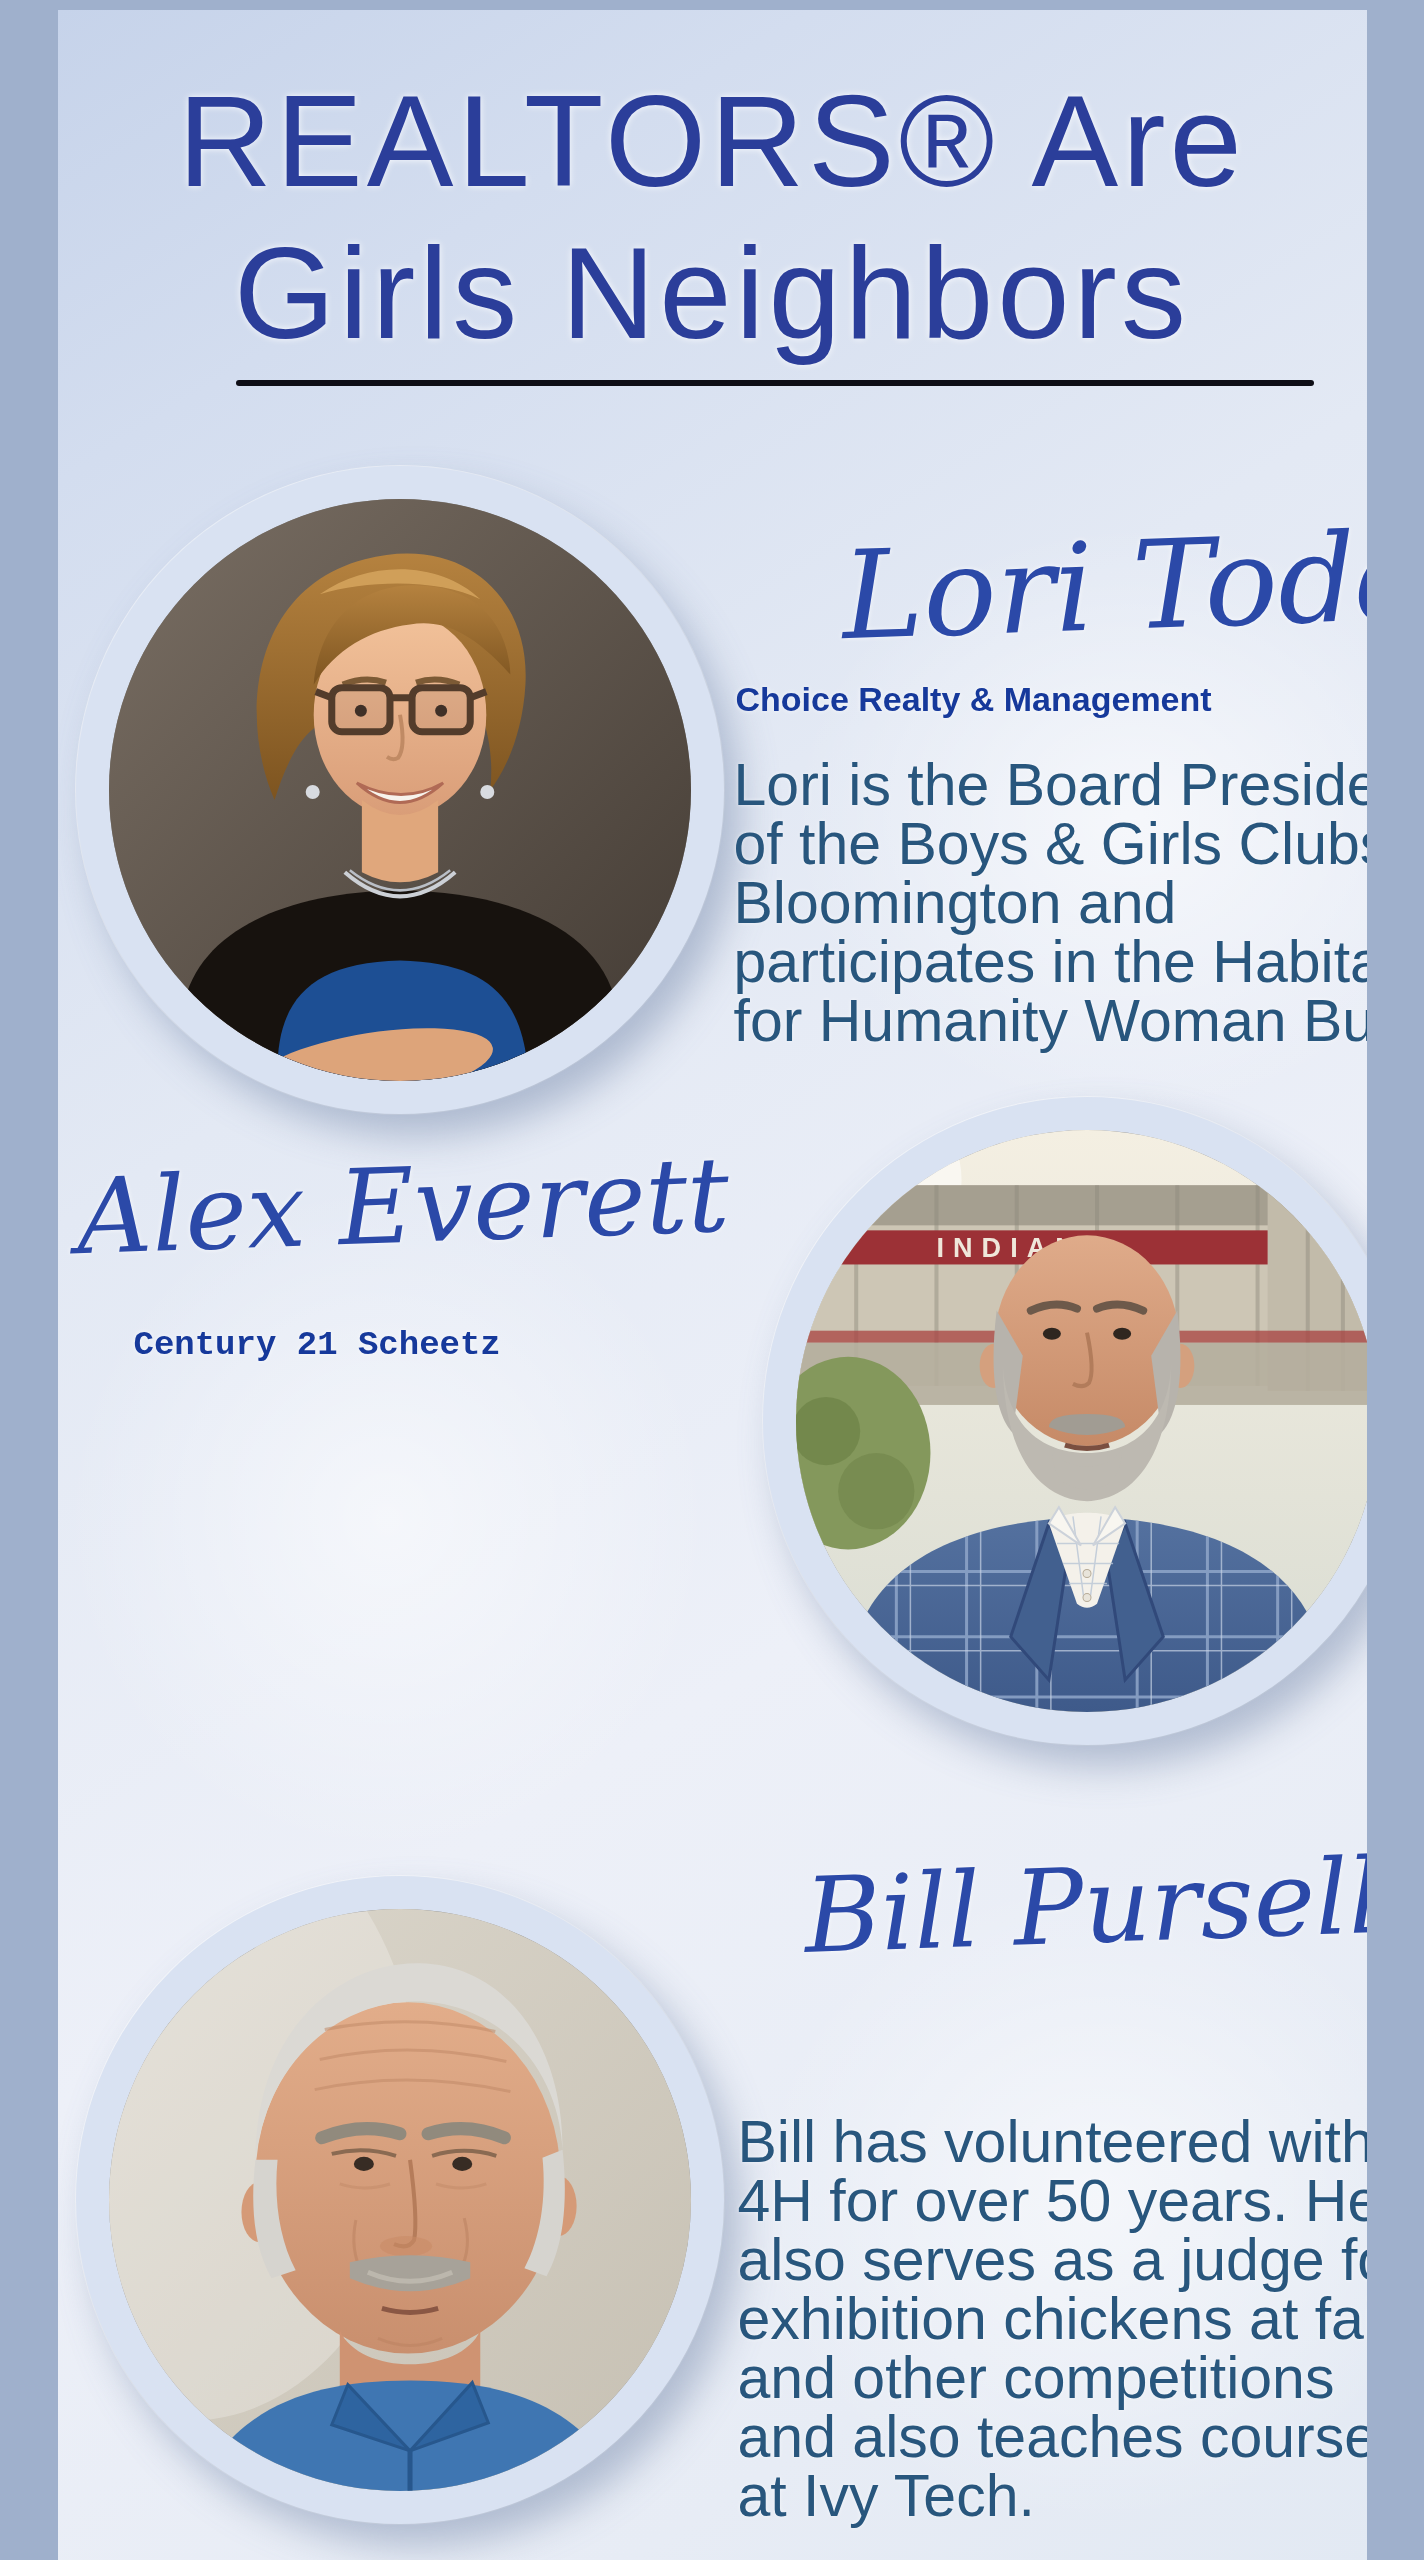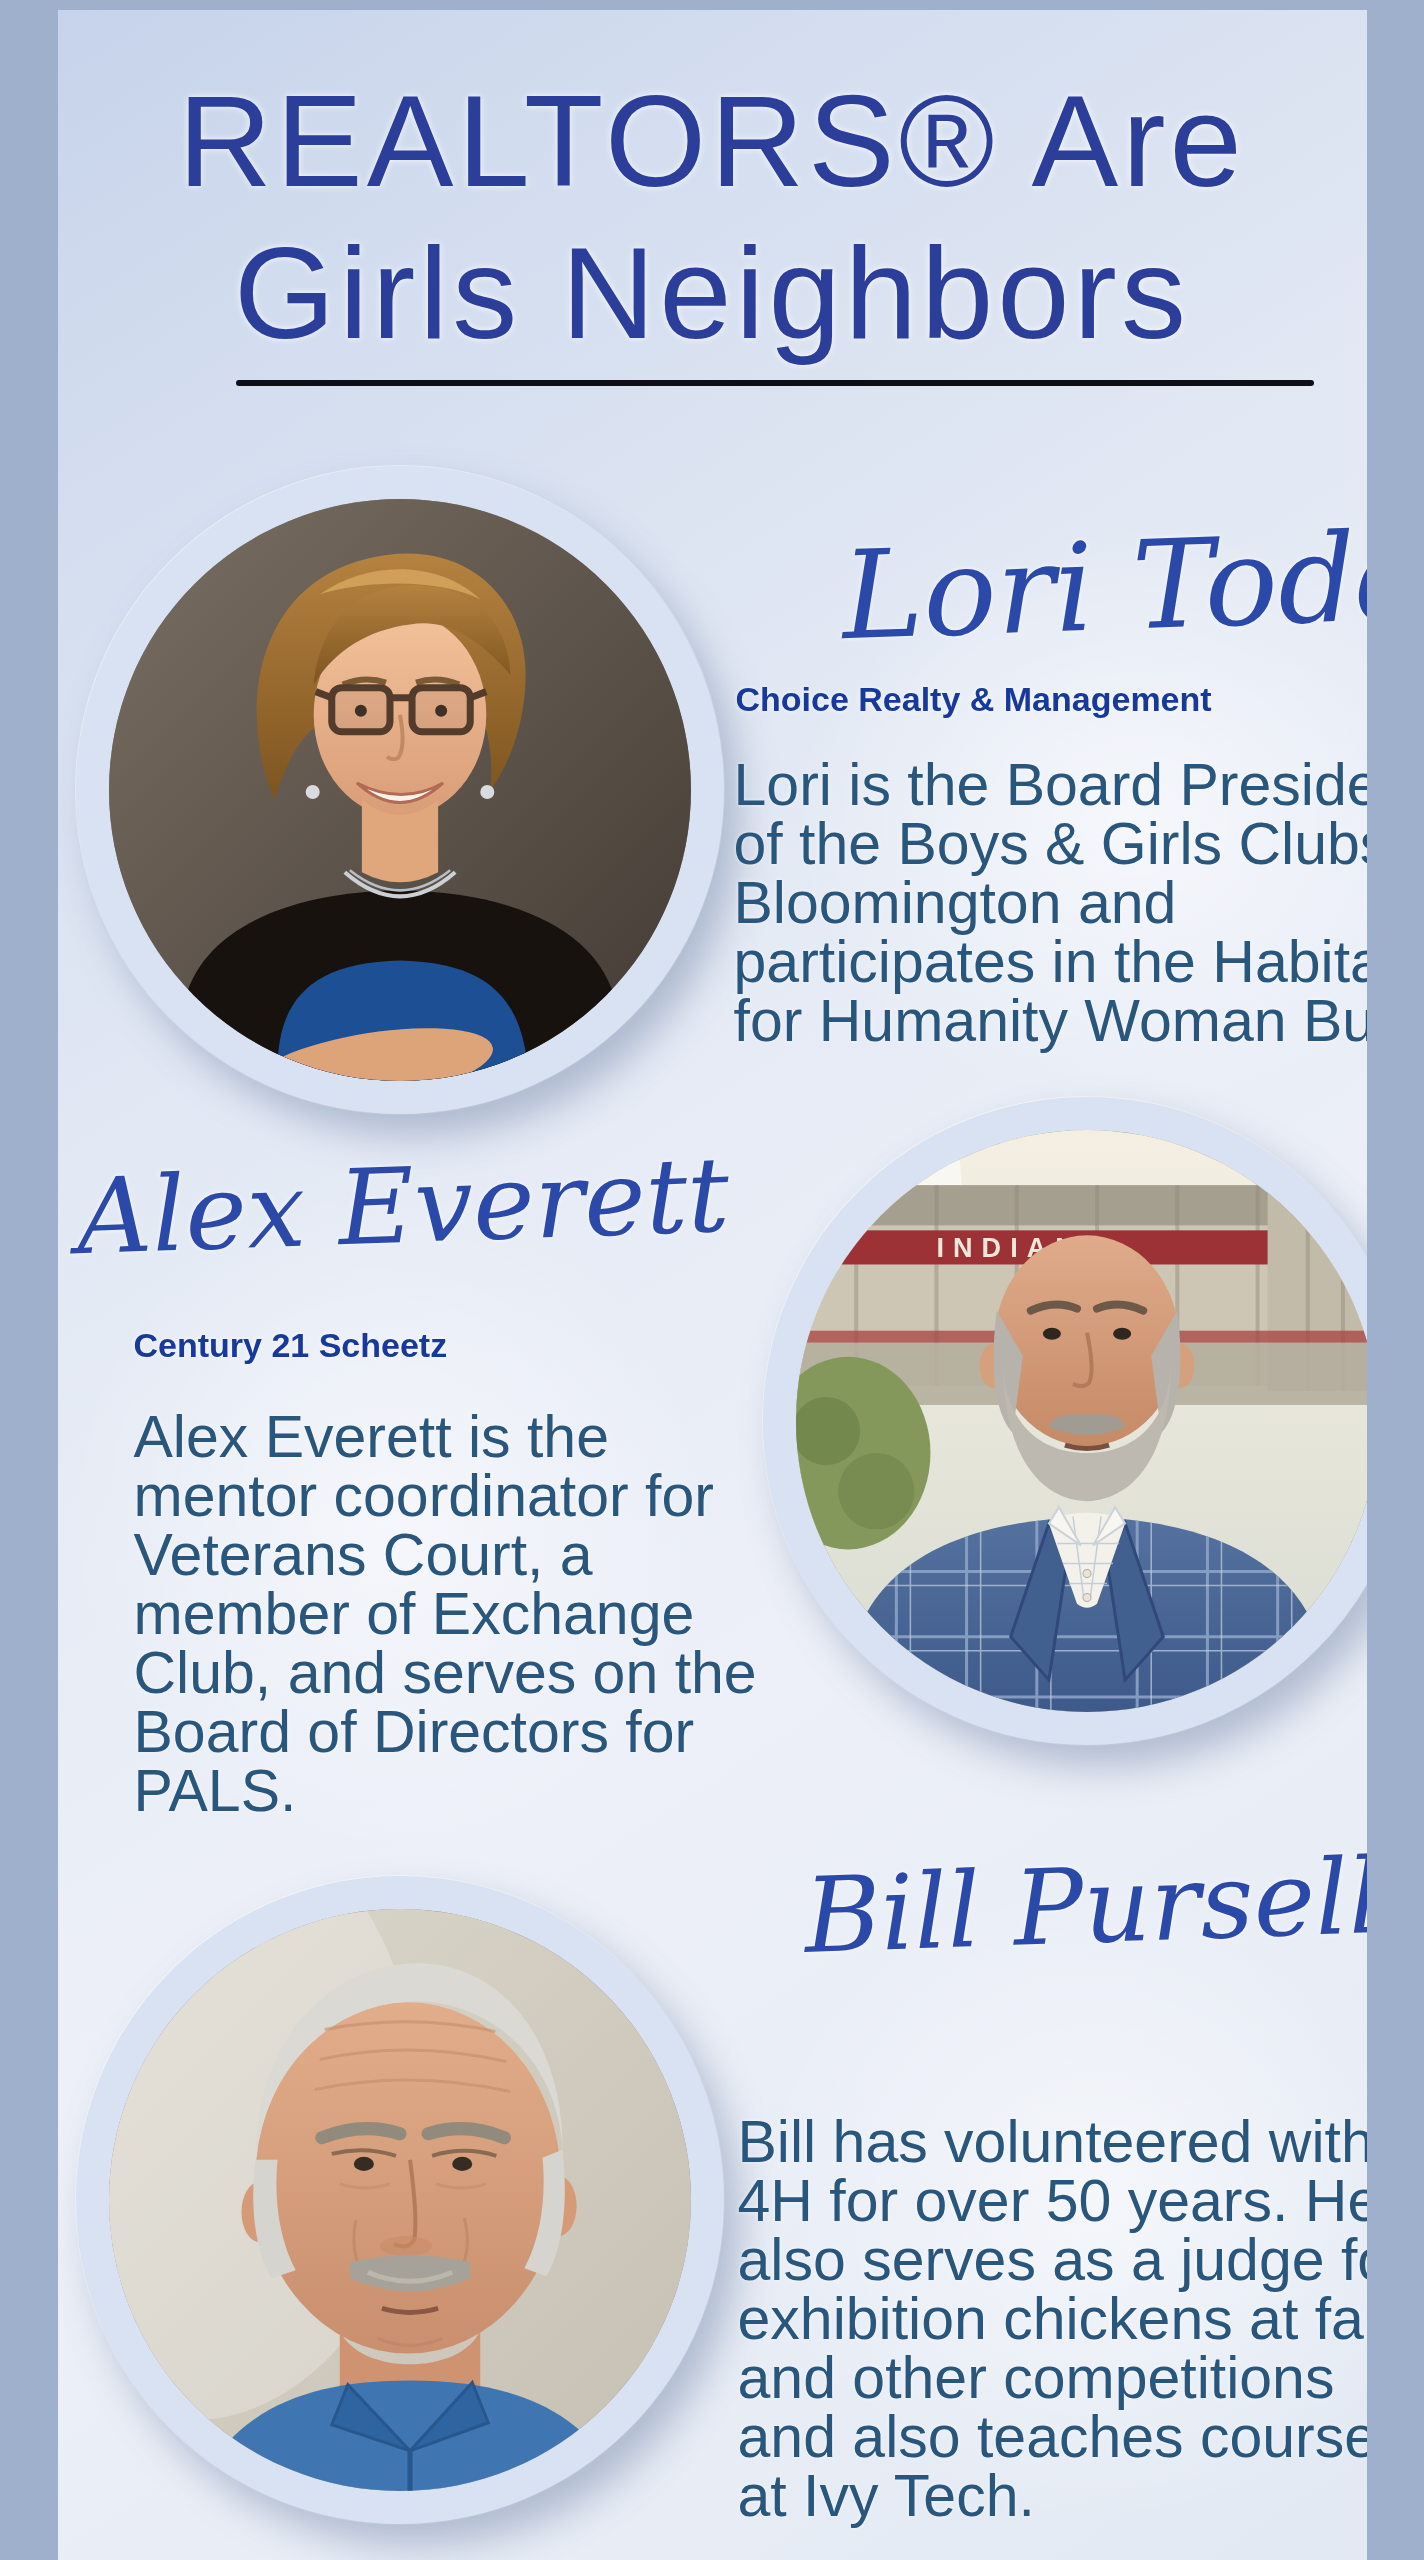--- a/index.html
+++ b/index.html
@@ -53,21 +53,21 @@
   .script-lori{left:750px;top:505px;width:660px;font-size:122px;}
   .script-alex{left:0px;top:1135px;width:690px;font-size:104px;}
   .script-bill{left:680px;top:1835px;width:710px;font-size:104px;}
 
   .company{
     position:absolute;font-weight:bold;color:#16399b;font-size:34px;
     text-shadow:0 0 5px rgba(255,255,255,.75);
     white-space:nowrap;
   }
   .company-lori{left:678px;top:670px;}
-  .company-alex{left:76px;top:1316px;}
+  .company-alex{left:76px;top:1316px;font-family:Liberation Mono, monospace;}
   .company-bill{left:682px;top:2005px;}
 
   .bio{
     position:absolute;color:#28567d;font-size:59px;line-height:59px;
     white-space:pre-line;text-shadow:0 0 4px rgba(255,255,255,.6);
   }
   .bio-lori{left:676px;top:746px;width:740px;}
   .bio-alex{left:76px;top:1398px;width:660px;}
   .bio-bill{left:680px;top:2103px;width:740px;}
 </style>
@@ -133,27 +133,20 @@
   <div class="script script-lori">Lori Todd</div>
   <div class="company company-lori">Choice Realty &amp; Management</div>
   <div class="bio bio-lori">Lori is the Board President
 of the Boys &amp; Girls Clubs of
 Bloomington and
 participates in the Habitat
 for Humanity Woman Build.</div>
 
   <div class="script script-alex">Alex Everett</div>
   <div class="company company-alex">Century 21 Scheetz</div>
-  <div class="bio bio-alex">Alex Everett is the
-mentor coordinator for
-Veterans Court, a
-member of Exchange
-Club, and serves on the
-Board of Directors for
-PALS.</div>
   <div class="photo photo-alex" aria-label="Portrait of Alex Everett, man with gray beard in blue plaid blazer in front of Indiana football stadium">
     <svg viewBox="0 0 580 580">
       <defs>
         <linearGradient id="alexSky" x1="0" y1="0" x2="0" y2="1">
           <stop offset="0" stop-color="#f4efe2"></stop>
             <stop offset="1" stop-color="#d9dcd2"></stop>
         </linearGradient>
         <linearGradient id="alexSkin" x1="0" y1="0" x2="0" y2="1">
           <stop offset="0" stop-color="#dfab8a"></stop>
             <stop offset="1" stop-color="#c68a67"></stop>

